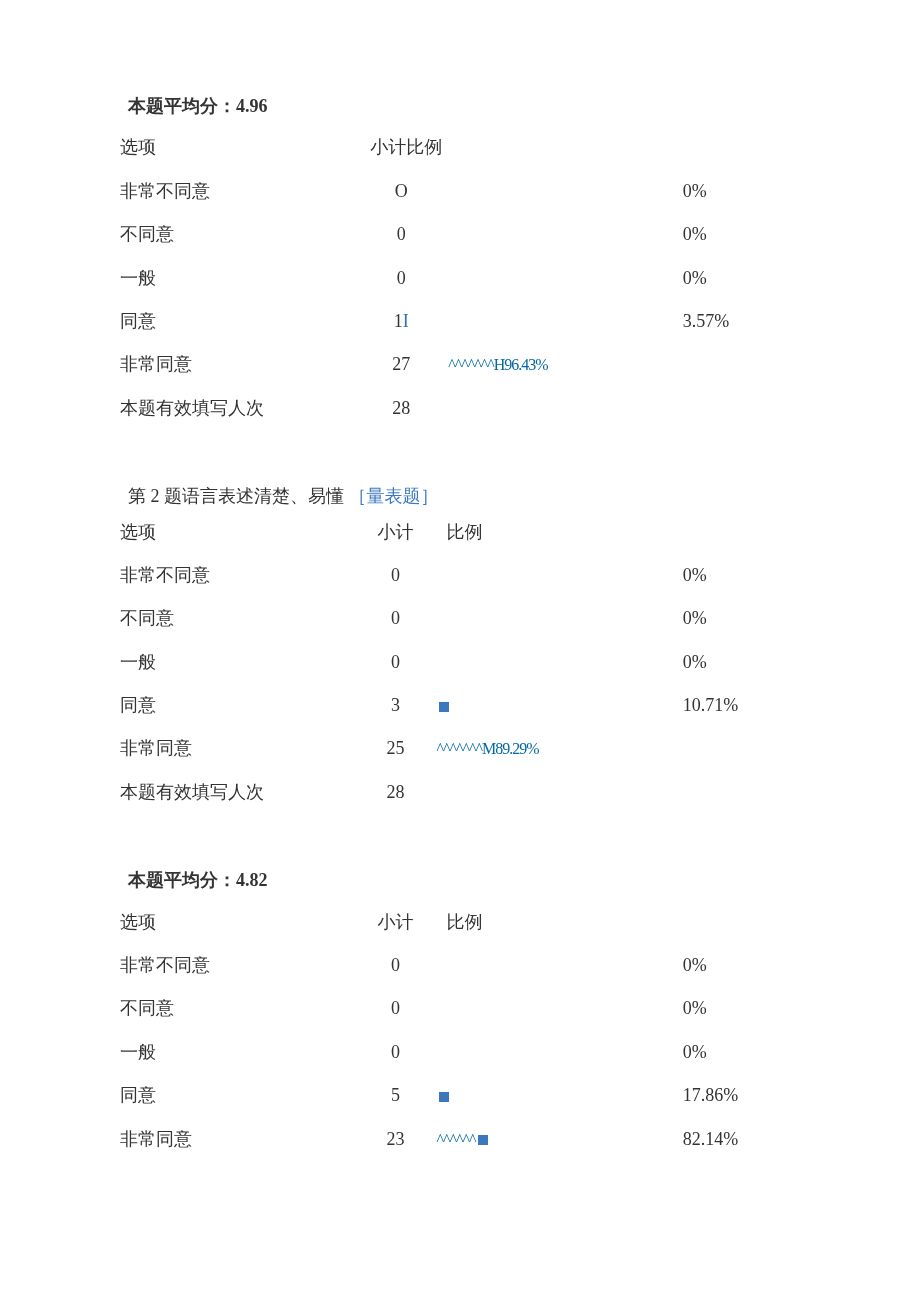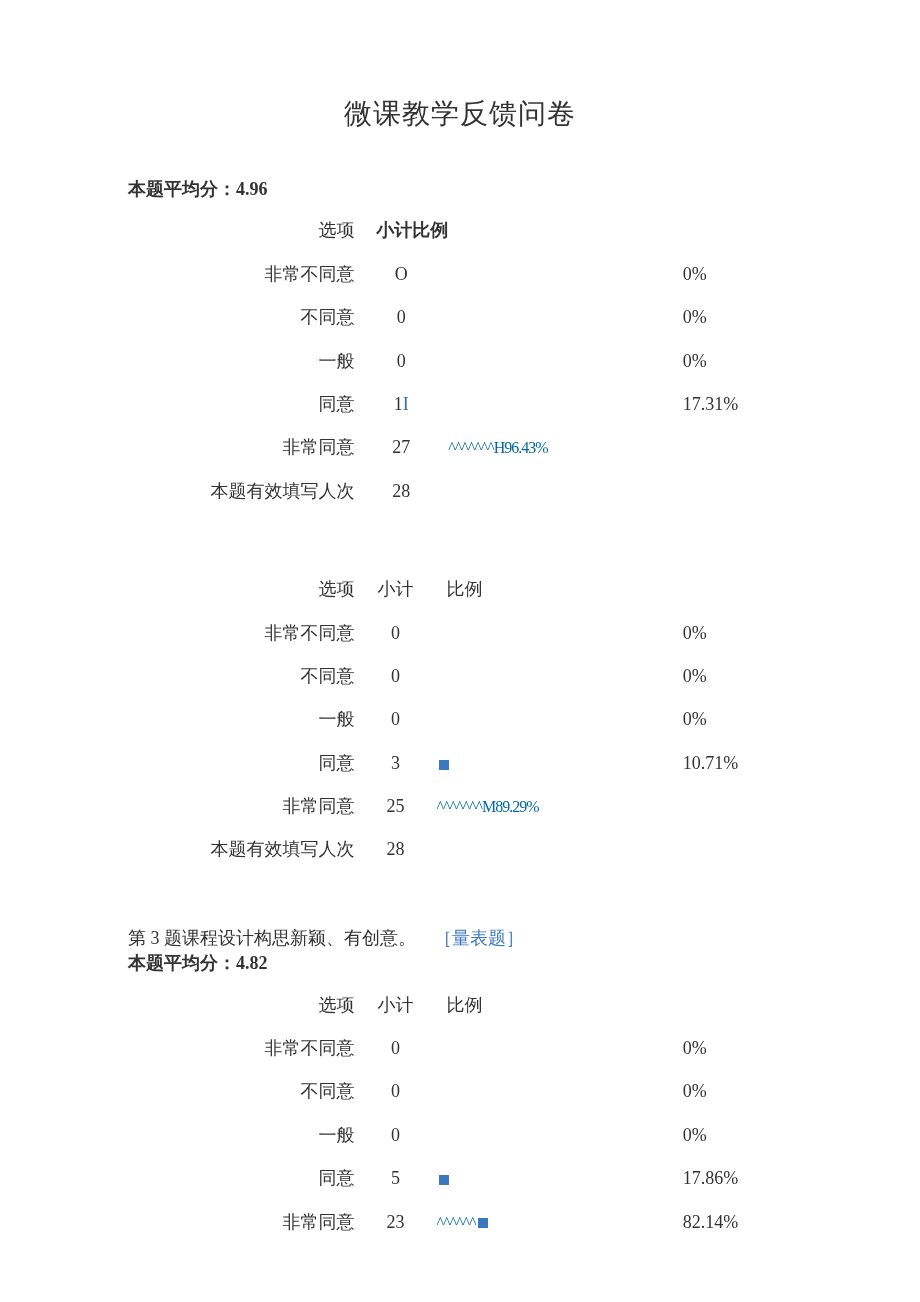--- a/index.html
+++ b/index.html
@@ -39,21 +39,21 @@
   }
   .tbl {
     width: 100%;
     border-collapse: collapse;
   }
   .tbl td {
     padding: 10px 0;
     vertical-align: middle;
     font-size: 18px;
   }
-  .col-opt   { width: 200px; text-align: right; }
+  .col-opt   { width: 200px; }
   .col-count { width: 70px; text-align: center; }
   .col-bar   { width: 200px; position: relative; }
   .col-pct   { width: 100px; }
   .bar-text {
     color: #0369a1;
     font-size: 16px;
     letter-spacing: -1px;
   }
   .bar-sq {
     display: inline-block;
@@ -63,31 +63,30 @@
     margin-left: 2px;
     vertical-align: middle;
   }
   .count-blue { color: #2f6fb8; }
 </style>
 </head>
 <body>
 
 <div class="page">
 
-  <h1>微课教学反馈问卷</h1>
 
   <div class="question">
     <div class="q-avg">
       <span class="bold">本题平均分：</span><span class="bold">4.96</span>
     </div>
     <table class="tbl">
       <tbody>
           <tr>
         <td class="col-opt">选项</td>
-        <td class="col-count" style="text-align:right;padding-left:10px;font-weight:bold;"><span>小计比例</span></td>
+        <td class="col-count" style="text-align:center;padding-left:10px;"><span>小计比例</span></td>
         <td class="col-bar"></td>
         <td class="col-pct"></td>
       </tr>
       <tr>
         <td class="col-opt">非常不同意</td>
         <td class="col-count">O</td>
         <td class="col-bar"></td>
         <td class="col-pct">0%</td>
       </tr>
       <tr>
@@ -99,39 +98,43 @@
       <tr>
         <td class="col-opt">一般</td>
         <td class="col-count">0</td>
         <td class="col-bar"></td>
         <td class="col-pct">0%</td>
       </tr>
       <tr>
         <td class="col-opt">同意</td>
         <td class="col-count"><span>1</span><span class="count-blue">I</span></td>
         <td class="col-bar"></td>
-        <td class="col-pct">17.31%</td>
+        <td class="col-pct">3.57%</td>
       </tr>
       <tr>
         <td class="col-opt">非常同意</td>
         <td class="col-count">27</td>
         <td class="col-bar"><span class="bar-text">^^^^^^^H96.43%</span></td>
         <td class="col-pct"></td>
       </tr>
       <tr>
         <td class="col-opt">本题有效填写人次</td>
         <td class="col-count">28</td>
         <td class="col-bar"></td>
         <td class="col-pct"></td>
       </tr>
     </tbody>
       </table>
   </div>
 
   <div class="question">
+    <div class="q-title">
+      <span>第 2 题</span><span>语言表述清楚、易懂</span>
+      <span class="link">［量表题］</span>
+    </div>
     <table class="tbl">
       <tbody>
           <tr>
         <td class="col-opt">选项</td>
         <td class="col-count">小计</td>
         <td class="col-bar" style="padding-left:10px;"><span>比例</span></td>
         <td class="col-pct"></td>
       </tr>
       <tr>
         <td class="col-opt">非常不同意</td>
@@ -167,24 +170,20 @@
         <td class="col-opt">本题有效填写人次</td>
         <td class="col-count">28</td>
         <td class="col-bar"></td>
         <td class="col-pct"></td>
       </tr>
     </tbody>
       </table>
   </div>
 
   <div class="question">
-    <div class="q-title">
-      <span>第 3 题</span><span>课程设计构思新颖、有创意。</span>
-      &nbsp;&nbsp;&nbsp;<span class="link">［量表题］</span>
-    </div>
     <div class="q-avg">
       <span class="bold">本题平均分：</span><span class="bold">4.82</span>
     </div>
     <table class="tbl">
       <tbody>
           <tr>
         <td class="col-opt">选项</td>
         <td class="col-count">小计</td>
         <td class="col-bar" style="padding-left:10px;"><span>比例</span></td>
         <td class="col-pct"></td>

